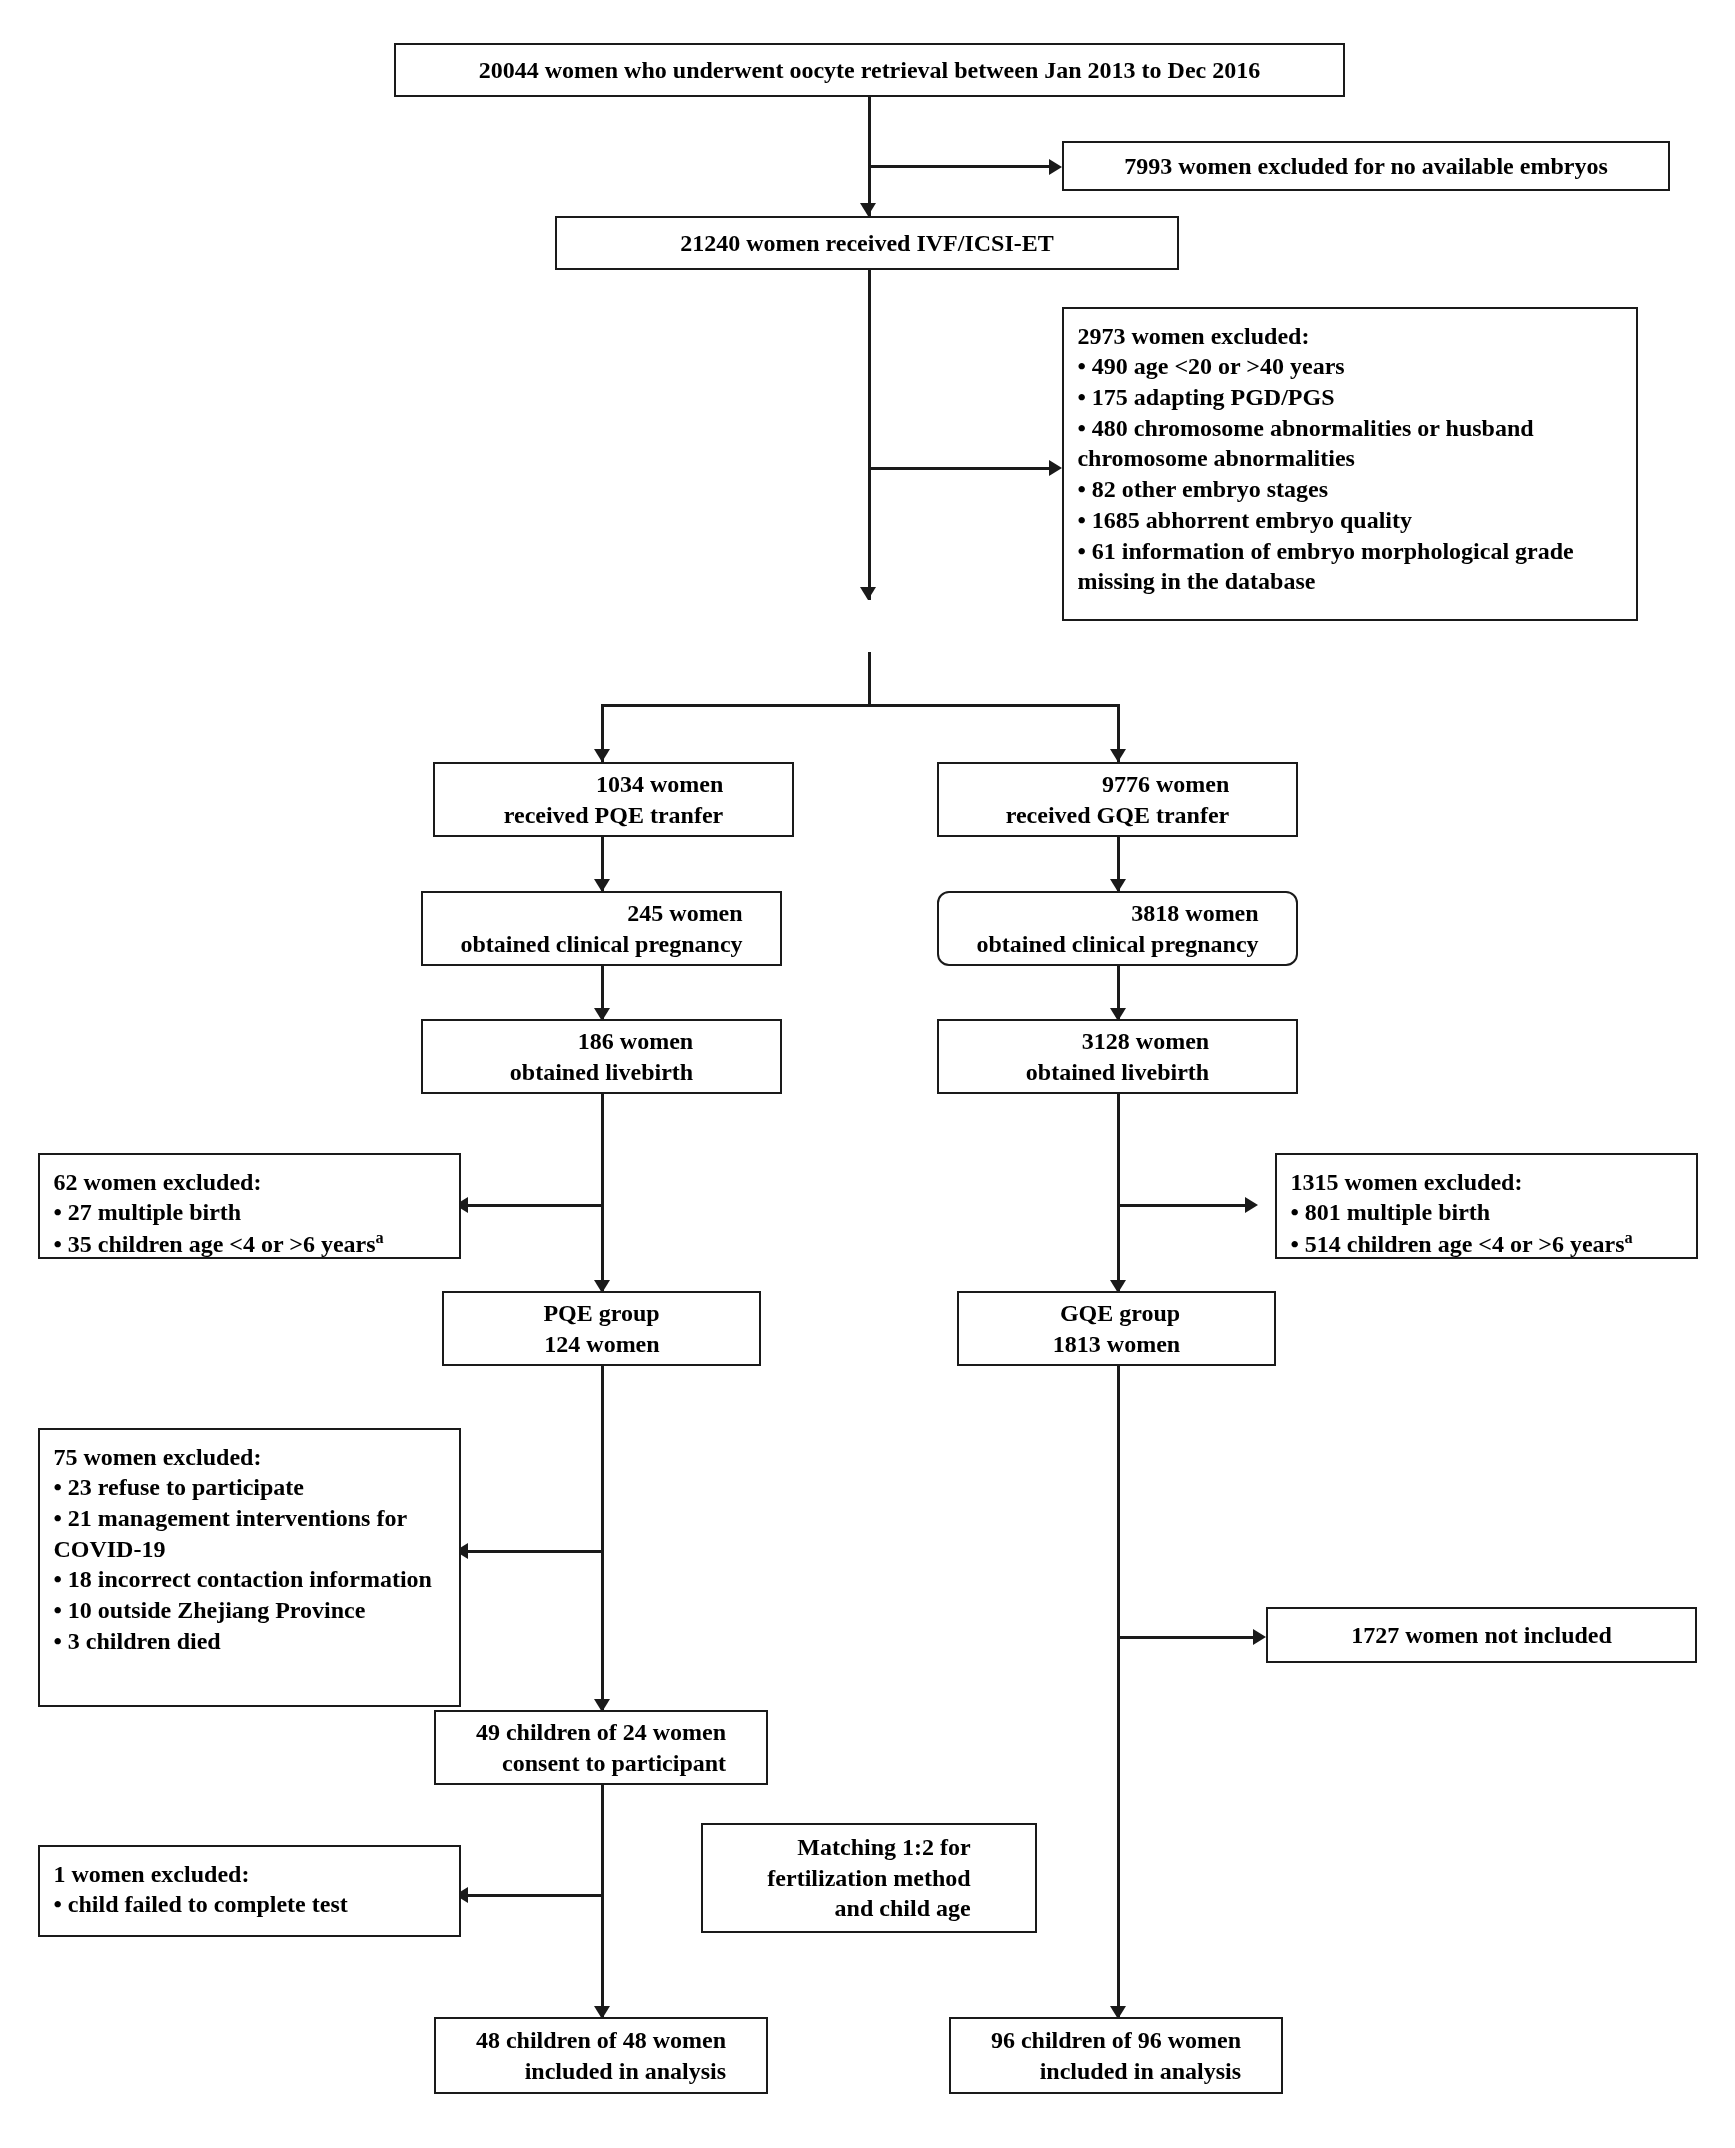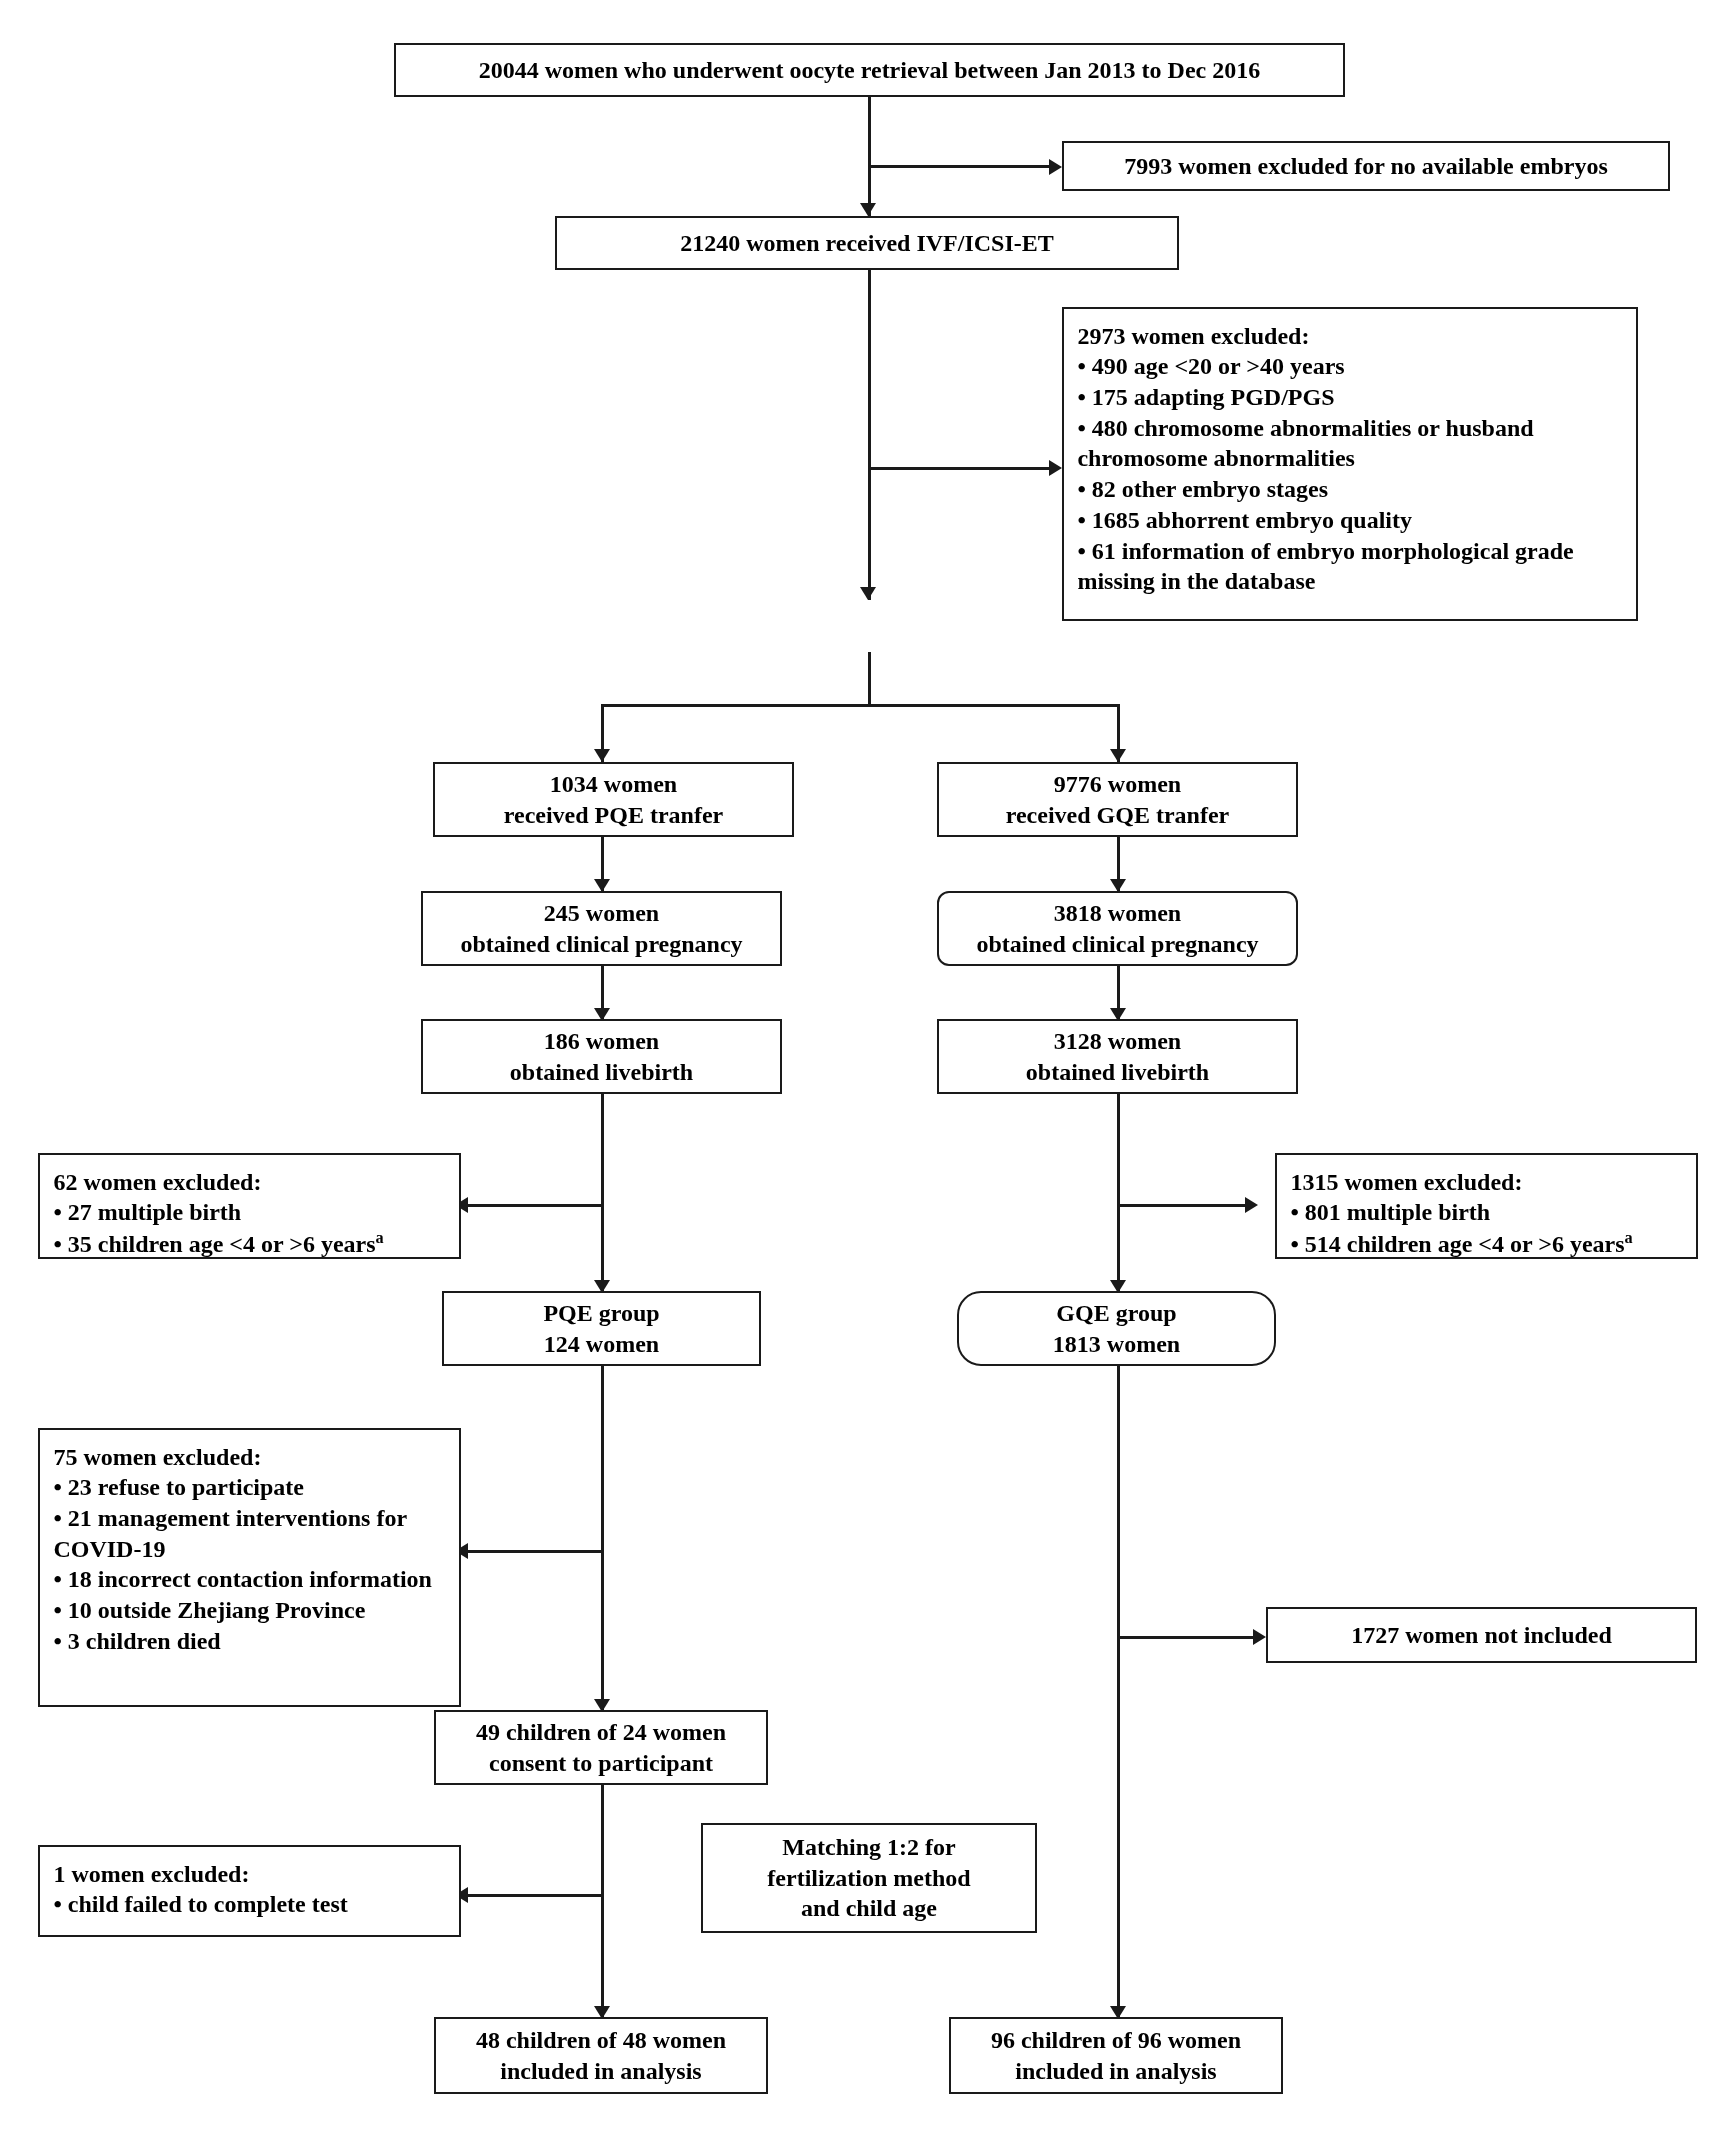--- a/index.html
+++ b/index.html
@@ -22,21 +22,21 @@
     position: absolute;
     box-sizing: border-box;
     border: 2.9px solid #1a1a1a;
     background: #ffffff;
     font-weight: bold;
     font-size: 24px;
     line-height: 1.28;
     display: flex;
     align-items: center;
     justify-content: center;
-    text-align: center;
+    text-align: right;
     padding: 5.8px 9.6px;
     white-space: pre-line;
   }
   .box.left {
     justify-content: flex-start;
     text-align: left;
     align-items: flex-start;
     padding: 11.5px 13.4px;
   }
   .line {
@@ -153,21 +153,21 @@
   </div>
 
   <div class="box left" style="left:1275px; top:1153px; width:423px; height:106px; flex-direction:column;">
     <span>1315 women excluded:</span>
     <span>• 801 multiple birth</span>
     <span><span>• 514 children age &lt;4 or &gt;6 years</span><span class="sup">a</span></span>
   </div>
 
   <div class="box" style="left:442px; top:1291px; width:319px; height:75px;">PQE group
 124 women</div>
-  <div class="box" style="left:957px; top:1291px; width:319px; height:75px;border-radius:24px;">GQE group
+  <div class="box" style="left:957px; top:1291px; width:319px; height:75px;">GQE group
 1813 women</div>
 
   <div class="line vline" style="left:601px; top:1366px; height:344px;"></div>
   <div class="arrow-down" style="left:594px; top:1699px;"></div>
 
   <div class="line vline" style="left:1117px; top:1366px; height:651px;"></div>
   <div class="arrow-down" style="left:1110px; top:2006px;"></div>
 
   <div class="line hline" style="left:467px; top:1550px; width:134px;"></div>
   <div class="arrow-left" style="left:455px; top:1543px;"></div>

